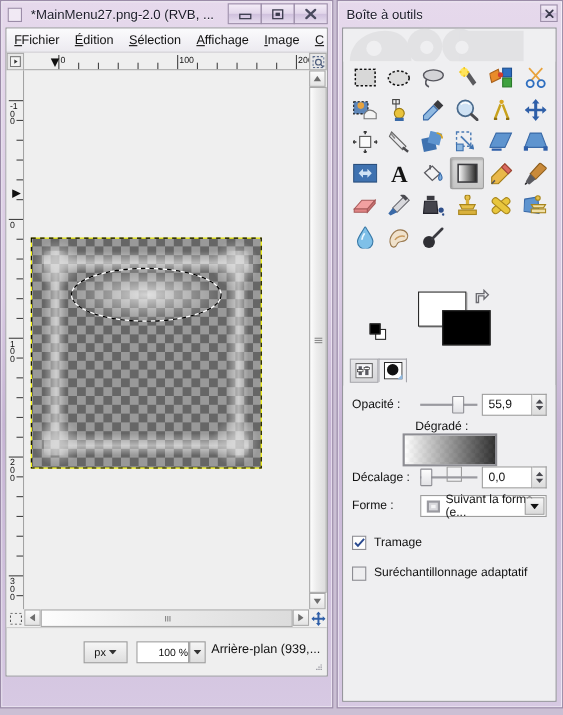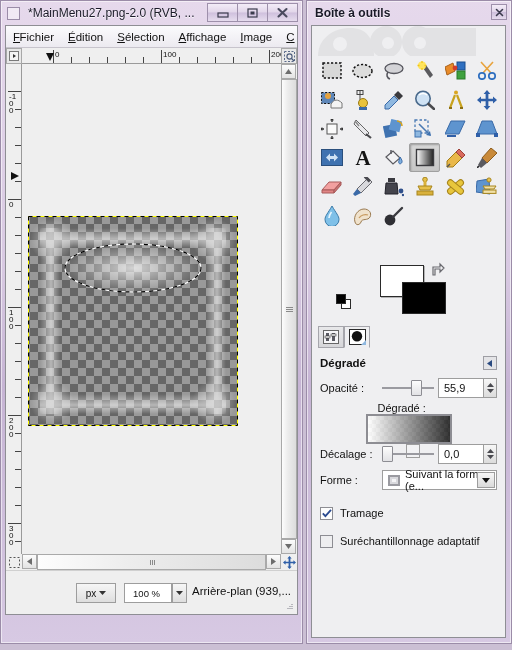--- a/index.html
+++ b/index.html
@@ -125,21 +125,21 @@
     position:absolute;left:70px;top:12px;width:40px;height:20px;
     background:linear-gradient(180deg,#f6f6f6,#dedede);
     border:1px solid #9d9d9d;box-sizing:border-box;
     display:flex;align-items:center;justify-content:center;gap:3px;
     font-size:10px;color:#111;
   }
   .zoom-entry{
     position:absolute;left:118px;top:12px;width:48px;height:20px;
     background:#fff;border:1px solid #9d9d9d;box-sizing:border-box;
     display:flex;align-items:center;justify-content:flex-end;
-    padding-right:11px;font-size:9.5px;color:#111;
+    padding-right:0;font-size:9.5px;color:#111;
   }
   .zoom-drop{
     position:absolute;left:166px;top:12px;width:15px;height:20px;
     background:linear-gradient(180deg,#f6f6f6,#dedede);
     border:1px solid #9d9d9d;box-sizing:border-box;
     display:flex;align-items:center;justify-content:center;
   }
   .status-label{
     position:absolute;left:186px;top:14px;font-size:11.5px;color:#111;white-space:nowrap;
   }
@@ -486,21 +486,21 @@
 
     <svg class="resize-grip" viewBox="0 0 10 10">
       <path d="M9 3 L9 4 M7 5 L7 6 M9 5 L9 6 M5 7 L5 8 M7 7 L7 8 M9 7 L9 8" stroke="#a0a0a8" stroke-width="1.4"></path>
     </svg>
   </div>
 </div>
 
 <div class="aero-frame" id="toolbox-window">
 
   <div class="titlebar">
-    <span class="title-text" style="font-weight:bold;">Boîte à outils</span>
+    <span class="title-text" style="font-weight:normal;">Boîte à outils</span>
     <div class="win-btns">
       <div class="win-btn" style="width:16px;height:16px;margin-top:1px;">
         <svg width="9" height="9">
             <path d="M1.5 1.5 L7.5 7.5 M7.5 1.5 L1.5 7.5" stroke="#3b3b4d" stroke-width="1.6" stroke-linecap="round"></path>
           </svg>
       </div>
     </div>
   </div>
 
   <div class="tb-inner">
@@ -780,28 +780,20 @@
       <div class="dtab active" style="left:32px;">
         <svg width="17" height="16" viewBox="0 0 17 16">
           <rect x="0.5" y="0.5" width="16" height="15" fill="#ffffff" stroke="#2a2a2a"></rect>
           <circle cx="8" cy="7.2" r="5.2" fill="#111"></circle>
           <path d="M12 16 L17 11 L17 16 Z" fill="#8fb8e0"></path>
         </svg>
       </div>
     </div>
 
     <div class="options-pane">
-      <div class="opt-head">
-        <span class="opt-title">Dégradé</span>
-        <span class="opt-collapse">
-          <svg width="7" height="7">
-              <path d="M5 0 L5 7 L0 3.5 Z" fill="#2a4a80"></path>
-            </svg>
-        </span>
-      </div>
 
 
       <div class="row">
         <span class="row-label">Opacité :</span>
         <span class="slider">
           <span class="slider-track"></span>
           <span class="slider-knob" style="left: 55.9%;"></span>
         </span>
         <span class="spin">
           <span>55,9</span>

